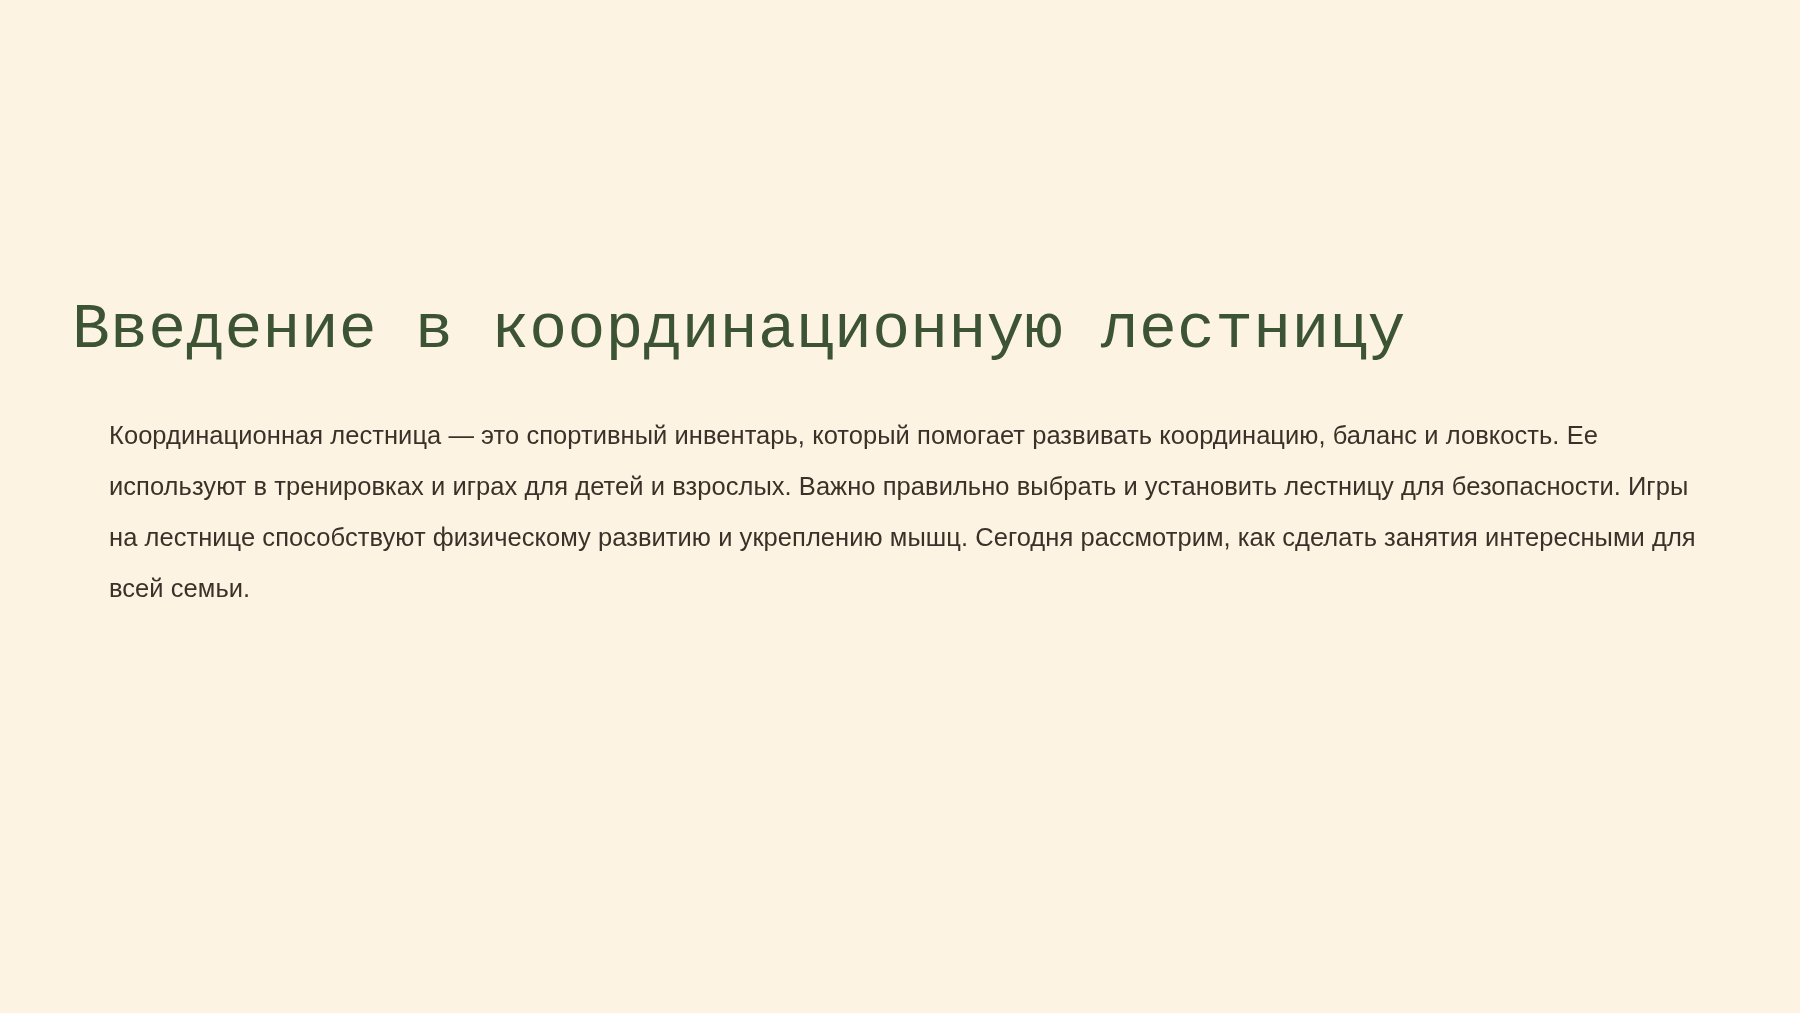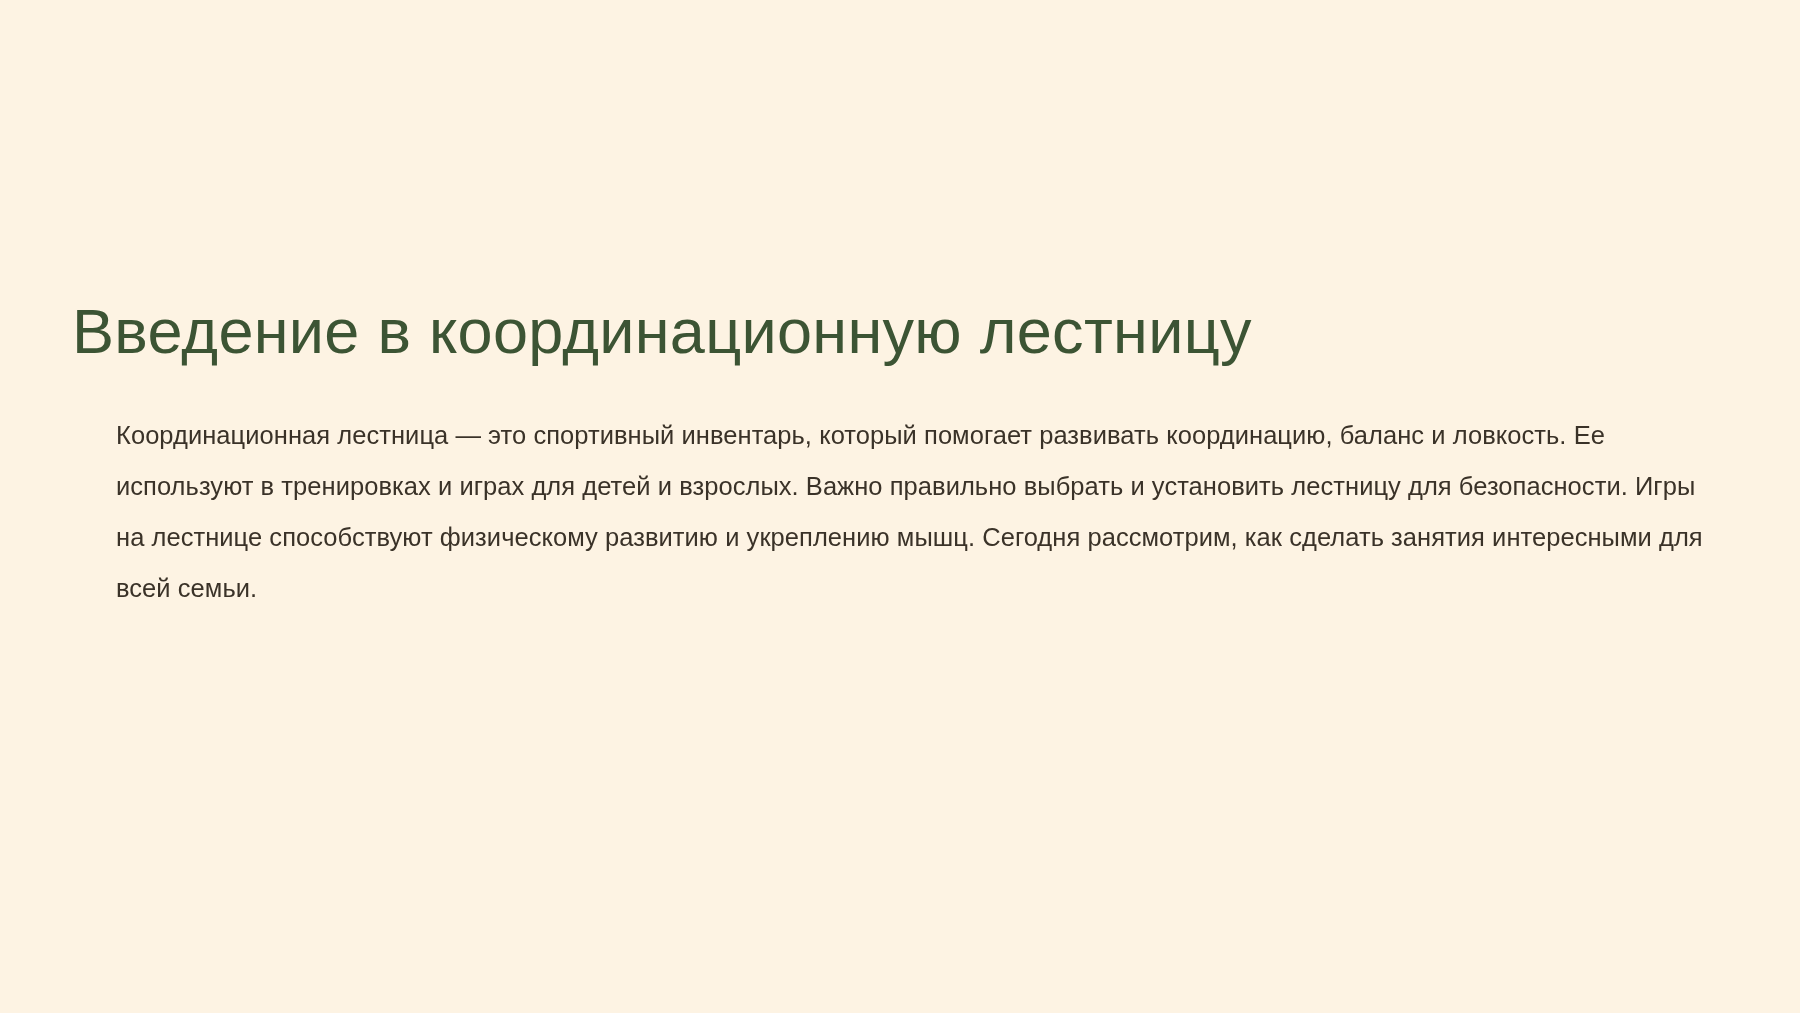--- a/index.html
+++ b/index.html
@@ -20,33 +20,34 @@
     background: #fdf3e3;
     box-sizing: border-box;
   }
   #content-block {
     position: absolute;
     left: 72px;
     top: 296px;
     width: 1640px;
   }
   #page-title {
-    font-family: Liberation Sans, sans-serif;
+    font-family: Liberation Mono, monospace;
     font-size: 63px;
     line-height: 1.12;
     font-weight: 400;
     color: #3c5434;
     letter-spacing: 0.3px;
     margin: 0;
     white-space: nowrap;
   }
   #body-wrap {
     display: flex;
     align-items: flex-end;
     margin-top: 41px;
+    flex-direction: column;
   }
   #accent-bar {
     flex: 0 0 auto;
     width: 7px;
     background: #3a5430;
     border-radius: 0;
   }
   #body-text {
     flex: 1 1 auto;
     padding-left: 37px;

